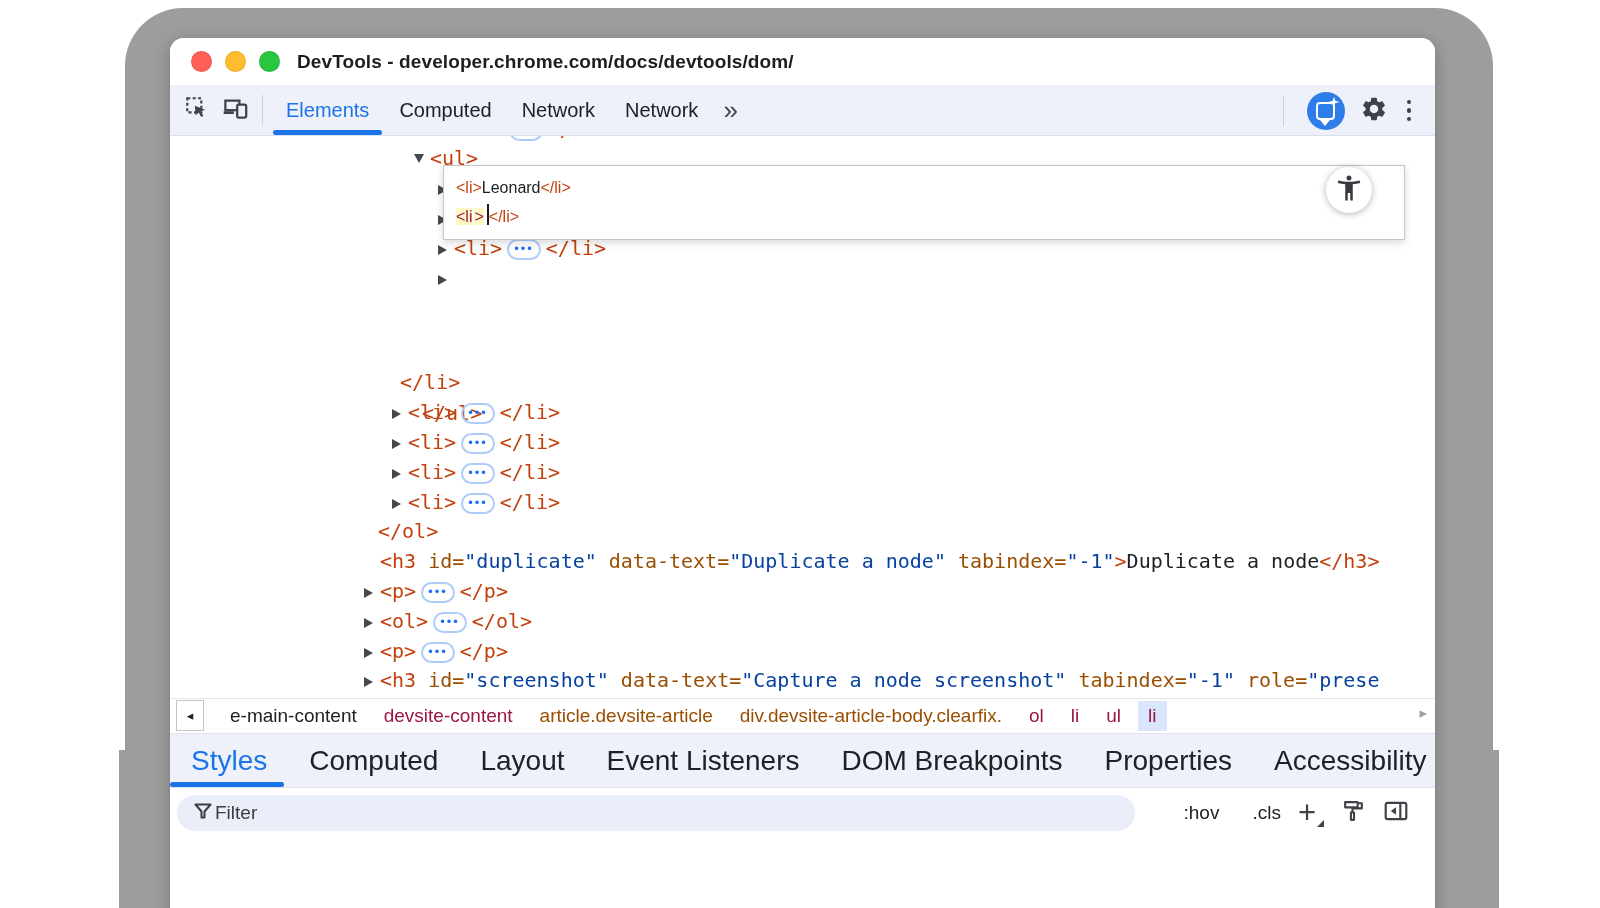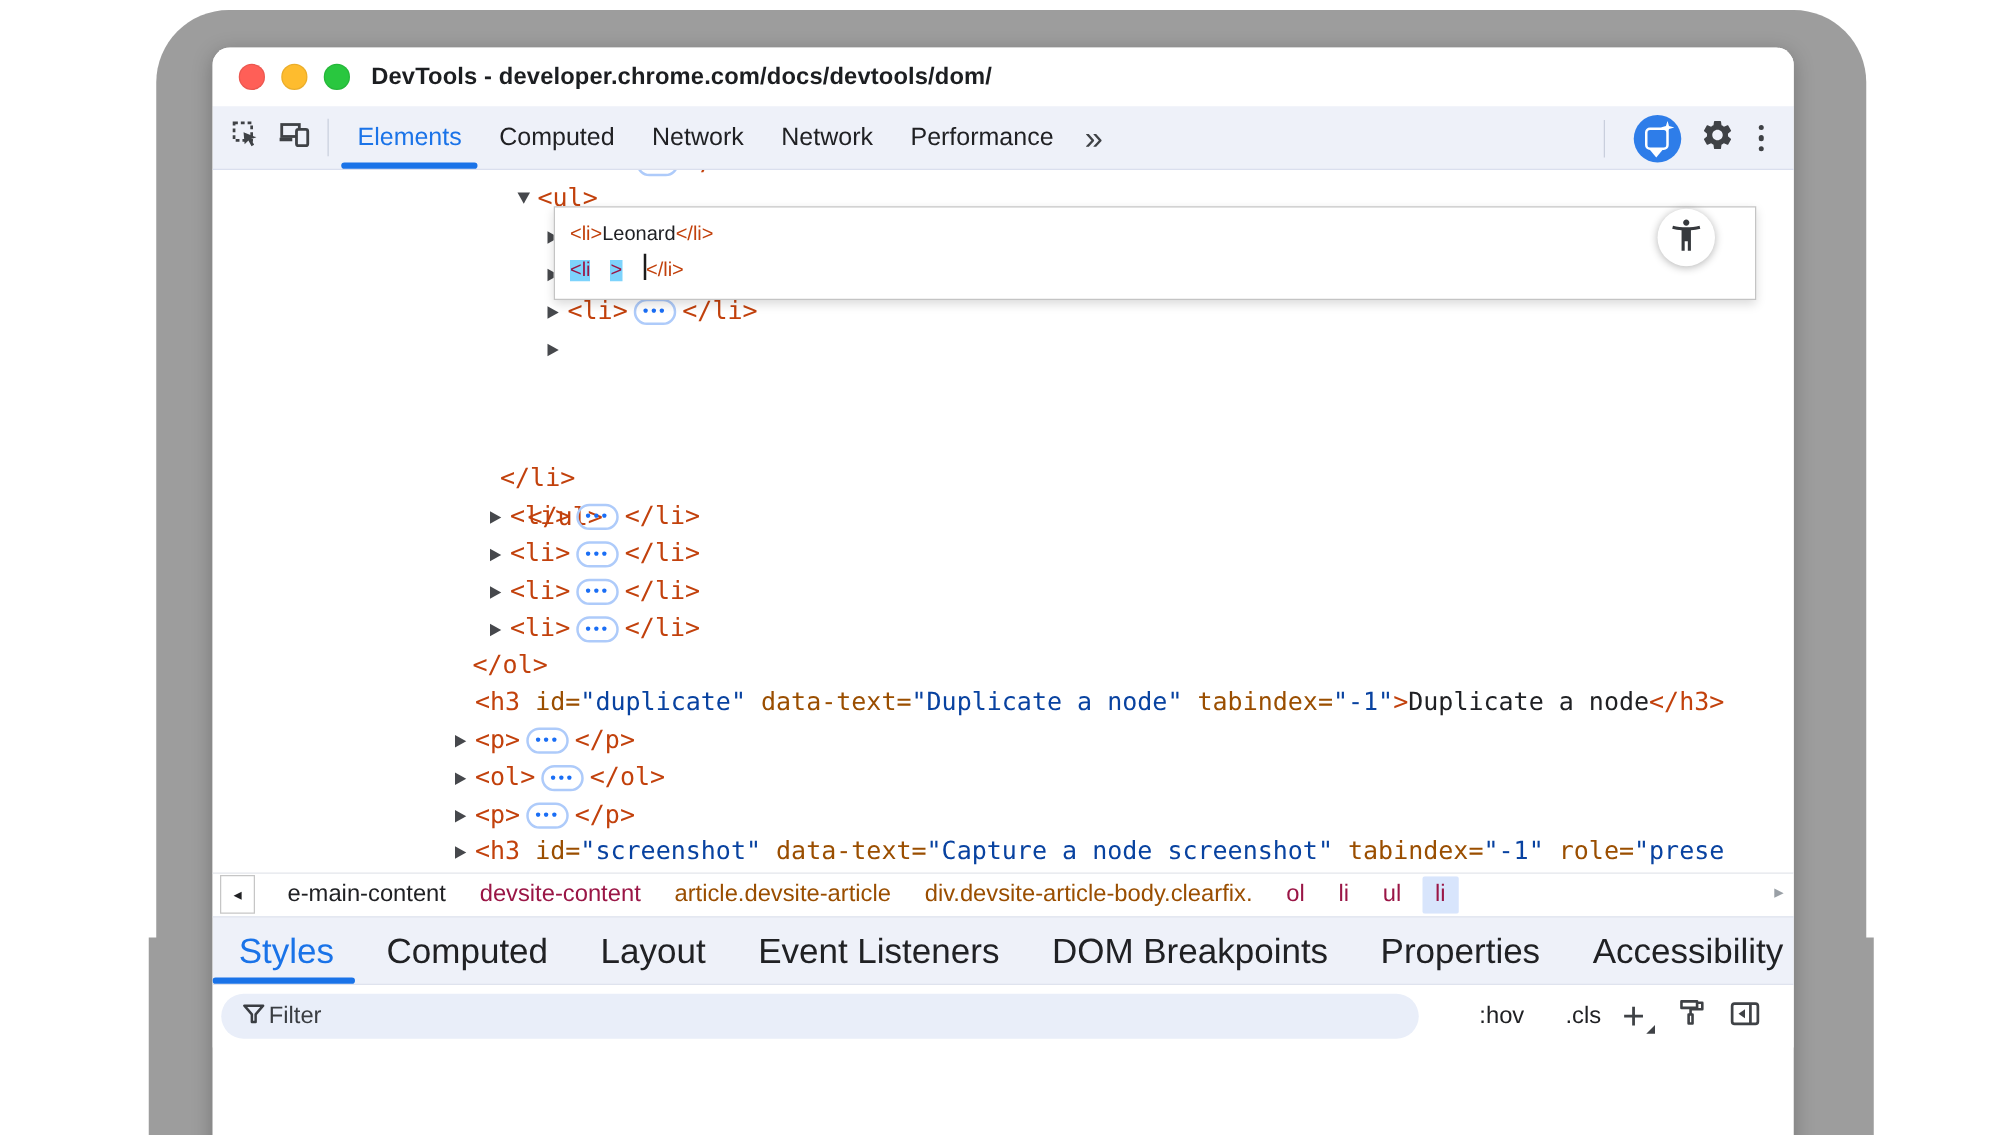--- a/index.html
+++ b/index.html
@@ -48,21 +48,21 @@
   .tree-row{position:absolute;left:0;right:0;height:30px;line-height:30px;white-space:pre;box-sizing:border-box}
   .arrow{display:inline-block;width:16px}
   .arrow.right::before{content:"";display:inline-block;border-left:9px solid #46484c;
                        border-top:5.5px solid transparent;border-bottom:5.5px solid transparent}
   .arrow.down::before{content:"";display:inline-block;border-top:9px solid #46484c;
                       border-left:5.5px solid transparent;border-right:5.5px solid transparent;vertical-align:2px}
   .tok-tag{color:#c2410c}
   .tok-attr{color:#9a4e00}
   .tok-val{color:#0842a0}
   .tok-text{color:#202124}
-  .tok-hl{background:#7dd3fc;color:#9a1646;margin-right:16px}
+  .tok-hl{background:#fef9c3;color:#9a1646;margin-right:2px}
   .tok-cursor{display:inline-block;width:2px;height:21px;background:#1b1b1b;vertical-align:-3px;margin-left:1px}
   .tok-badge{display:inline-block;vertical-align:2px;height:17px;line-height:16px;padding:0 5px;margin:0 5px;
              border:2px solid #aecbfa;border-radius:12px;color:#1a6ef5;font-size:13px;letter-spacing:2px;
              font-family:"Liberation Sans",sans-serif}
 
   
   .edit-box{position:absolute;left:273px;top:127px;width:962px;height:75px;background:#fff;
             border:1px solid #c4c4c4;box-shadow:0 3px 8px rgba(0,0,0,.15);z-index:4;
             padding:7px 0 0 12px;box-sizing:border-box}
   .edit-line{height:29px;line-height:29px;white-space:pre}
@@ -137,21 +137,20 @@
           <rect x="13.5" y="8.5" width="8" height="11.5" rx="1.4" fill="#eef1f9" stroke="#3f4246" stroke-width="2"></rect>
         </svg>
       </span>
     </div>
     <div class="tb-divider"></div>
     <div class="tabs">
         <div class="tab active">Elements</div>
         <div class="tab">Computed</div>
         <div class="tab">Network</div>
         <div class="tab">Network</div>
-        <div class="tab">Performance</div>
       </div>
     <div class="more-tabs">»</div>
 
     <div class="tb-right">
       <div class="tb-divider"></div>
       <div class="ai-btn">
         <span class="ai-frame"></span>
         <span class="ai-tail"></span>
         <span class="ai-spark"></span>
       </div>

